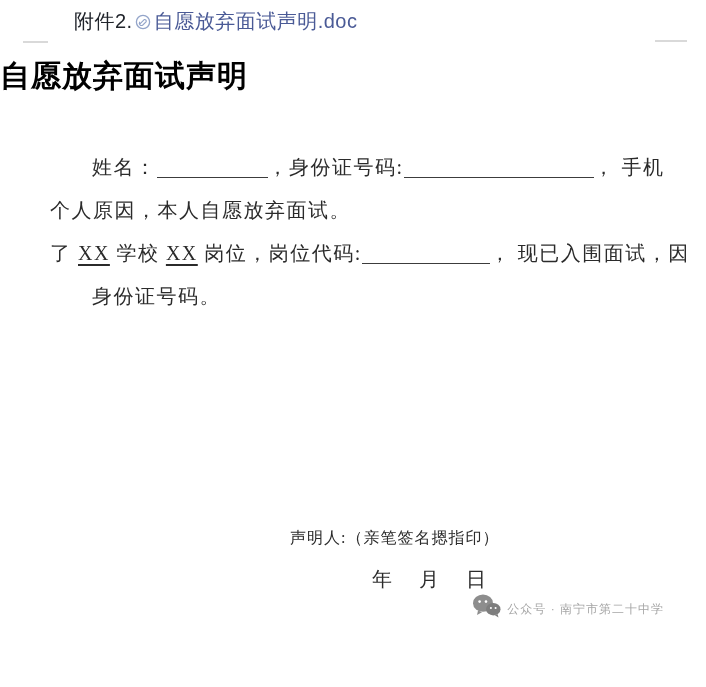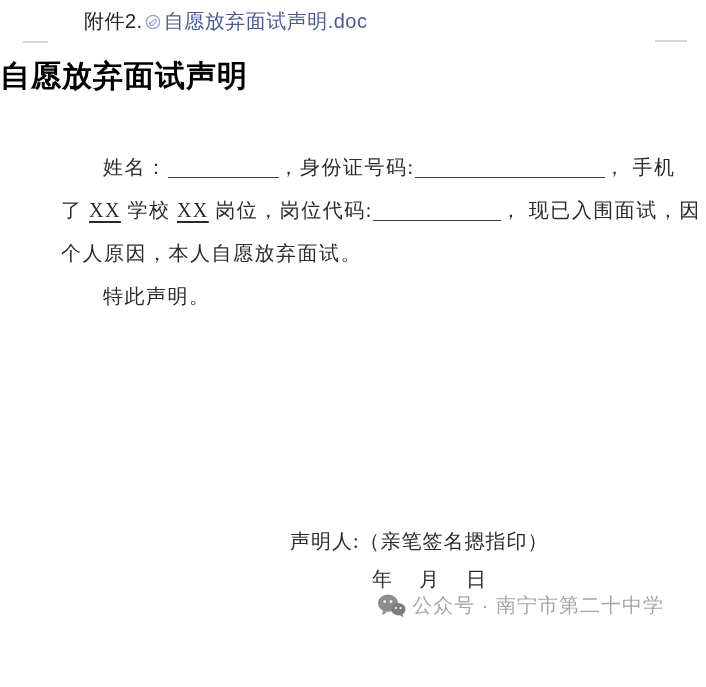--- a/index.html
+++ b/index.html
@@ -6,21 +6,21 @@
   html,body { background:#ffffff; }
   .page {
     position:relative;
     width:706px; height:687px;
     background:#ffffff;
     overflow:hidden;
     font-family:"Liberation Serif", serif;
   }
   
   .attach-bar {
-    position:absolute; top:8px; left:84px;
+    position:absolute; top:8px; left:74px;
     display:flex; align-items:center;
     font-family:"Liberation Sans", sans-serif;
     font-size:20px; line-height:26px;
     white-space:nowrap;
   }
   .attach-prefix { color:#20242b; letter-spacing:0.5px; }
   .attach-icon { margin:2px 3px 0 2px; display:inline-flex; }
   .attach-link { color:#4a5a96; letter-spacing:0.5px; cursor:pointer; }
   
   .edge-mark { position:absolute; height:2px; background:#d9d9d9; }
@@ -29,51 +29,51 @@
   
   .doc-title {
     position:absolute; top:56px; left:0; width:100%;
     text-align:left;
     font-family:"Liberation Sans", sans-serif;
     font-weight:bold; font-size:30px; letter-spacing:1px;
     color:#000000;
   }
   
   .doc-body {
-    position:absolute; top:146px; left:61px; right:40px;
+    position:absolute; top:146px; left:50px; right:40px;
     font-size:20px; line-height:43px;
     color:#2b2b2b; letter-spacing:1.5px;
     white-space:nowrap;
   }
   .indent { padding-left:42px; }
   .blank {
     display:inline-block; height:2px;
     border-bottom:1px solid #3c3c3c;
     vertical-align:-4px;
   }
   .w111 { width:111px; } .w190 { width:190px; }
   .w140 { width:140px; } .w128 { width:128px; }
   .xx { text-decoration:underline; text-underline-offset:4px; }
   
   .declarant-line {
     position:absolute; top:528px; left:290px;
-    font-size:20px; letter-spacing:1px; color:#2b2b2b;
+    font-size:16px; letter-spacing:1px; color:#2b2b2b;
     white-space:nowrap;
   }
   .date-line {
     position:absolute; top:566px; left:372px;
     display:flex; gap:27px;
     font-size:20px; color:#2b2b2b;
   }
   
   .watermark {
     position:absolute; top:592px; right:42px;
-    display:flex; align-items:flex-start; gap:6px;
+    display:flex; align-items:flex-end; gap:6px;
     font-family:"Liberation Sans", sans-serif;
-    font-size:20px; color:#a6a6a6; letter-spacing:1px;
+    font-size:12px; color:#a6a6a6; letter-spacing:1px;
     white-space:nowrap;
   }
   .wechat-icon { display:inline-flex; margin-top:2px; }
 </style>
 </head>
 <body>
 
 <div class="page">
 
   <div class="attach-bar">
@@ -89,25 +89,25 @@
 
   <span class="edge-mark left"></span>
   <span class="edge-mark right"></span>
 
   <div class="doc-title">自愿放弃面试声明</div>
 
   <div class="doc-body">
     <div class="indent">
       <span>姓名：</span><span class="blank w111"></span><span>，身份证号码:</span><span class="blank w190"></span><span>， 手机</span>
     </div>
+    <div>个人原因，本人自愿放弃面试。</div>
     <div>
       <span>了 </span><span class="xx">XX</span><span> 学校 </span><span class="xx">XX</span><span> 岗位，岗位代码:</span><span class="blank w128"></span><span>， 现已入围面试，因</span>
     </div>
-    <div>个人原因，本人自愿放弃面试。</div>
-    <div class="indent">特此声明。</div>
+    <div class="indent">身份证号码。</div>
   </div>
 
   <div class="declarant-line">声明人:（亲笔签名摁指印）</div>
   <div class="date-line">
     <span>年</span>
     <span>月</span>
     <span>日</span>
   </div>
 
   <div class="watermark">

